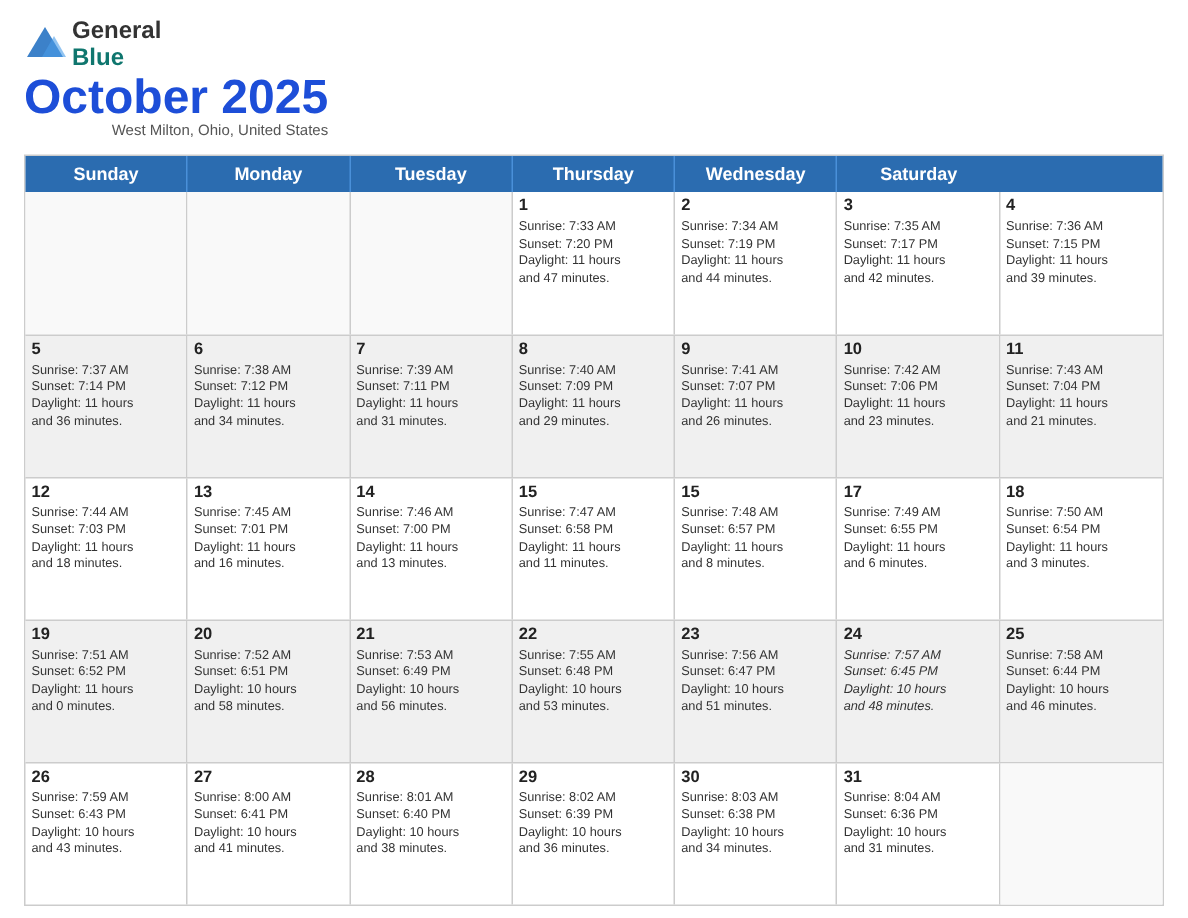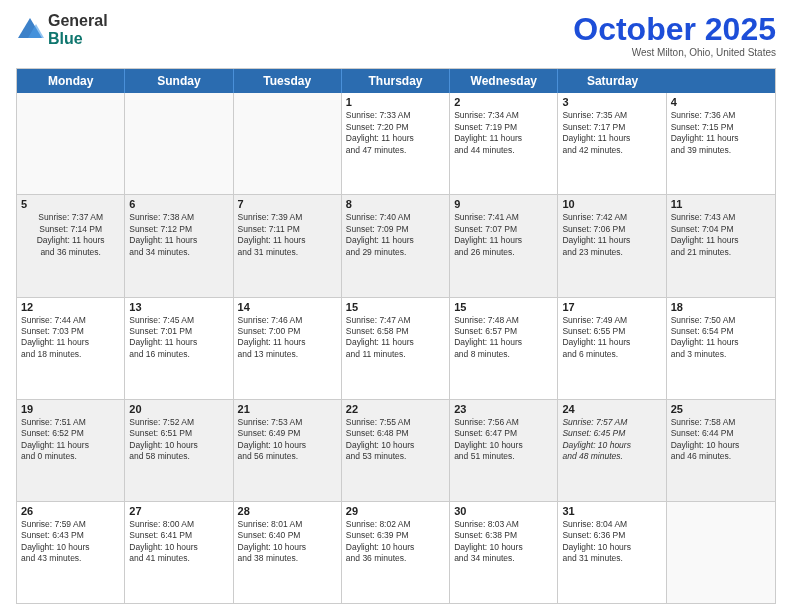--- a/index.html
+++ b/index.html
@@ -15,20 +15,21 @@
       height: 612px;
       padding: 12px 16px 8px 16px;
       display: flex;
       flex-direction: column;
     }
     .header {
       display: flex;
       justify-content: space-between;
       align-items: flex-start;
       margin-bottom: 10px;
+      flex-direction: column;
     }
     .logo {
       display: flex;
       align-items: center;
     }
     .logo-text {
       display: flex;
       flex-direction: column;
       line-height: 1.1;
     }
@@ -141,22 +142,22 @@
       </div>
     </div>
     <div class="title-block">
       <div class="month-title">October 2025</div>
       <div class="location">West Milton, Ohio, United States</div>
     </div>
   </div>
 
   <div class="calendar">
     <div class="cal-header">
-    <div class="cal-header-cell">Monday</div>
-        <div class="cal-header-cell">Sunday</div>
+    <div class="cal-header-cell">Sunday</div>
+        <div class="cal-header-cell">Monday</div>
         <div class="cal-header-cell">Tuesday</div>
         <div class="cal-header-cell">Thursday</div>
         <div class="cal-header-cell">Wednesday</div>
         <div class="cal-header-cell">Saturday</div>
       </div>
     <div class="cal-body">
     <div class="cal-row">
           <div class="cal-cell empty"></div>
           <div class="cal-cell empty"></div>
           <div class="cal-cell empty"></div>
@@ -185,21 +186,21 @@
             <div class="day-num">4</div>
             <div class="cell-text" style="white-space: pre-line;">Sunrise: 7:36 AM
 Sunset: 7:15 PM
 Daylight: 11 hours
 and 39 minutes.</div>
           </div>
         </div>
         <div class="cal-row">
           <div class="cal-cell shaded">
             <div class="day-num">5</div>
-            <div class="cell-text" style="white-space: pre-line; text-align: center;">Sunrise: 7:37 AM
+            <div class="cell-text" style="white-space: pre-line;">Sunrise: 7:37 AM
 Sunset: 7:14 PM
 Daylight: 11 hours
 and 36 minutes.</div>
           </div>
           <div class="cal-cell shaded">
             <div class="day-num">6</div>
             <div class="cell-text" style="white-space: pre-line;">Sunrise: 7:38 AM
 Sunset: 7:12 PM
 Daylight: 11 hours
 and 34 minutes.</div>

